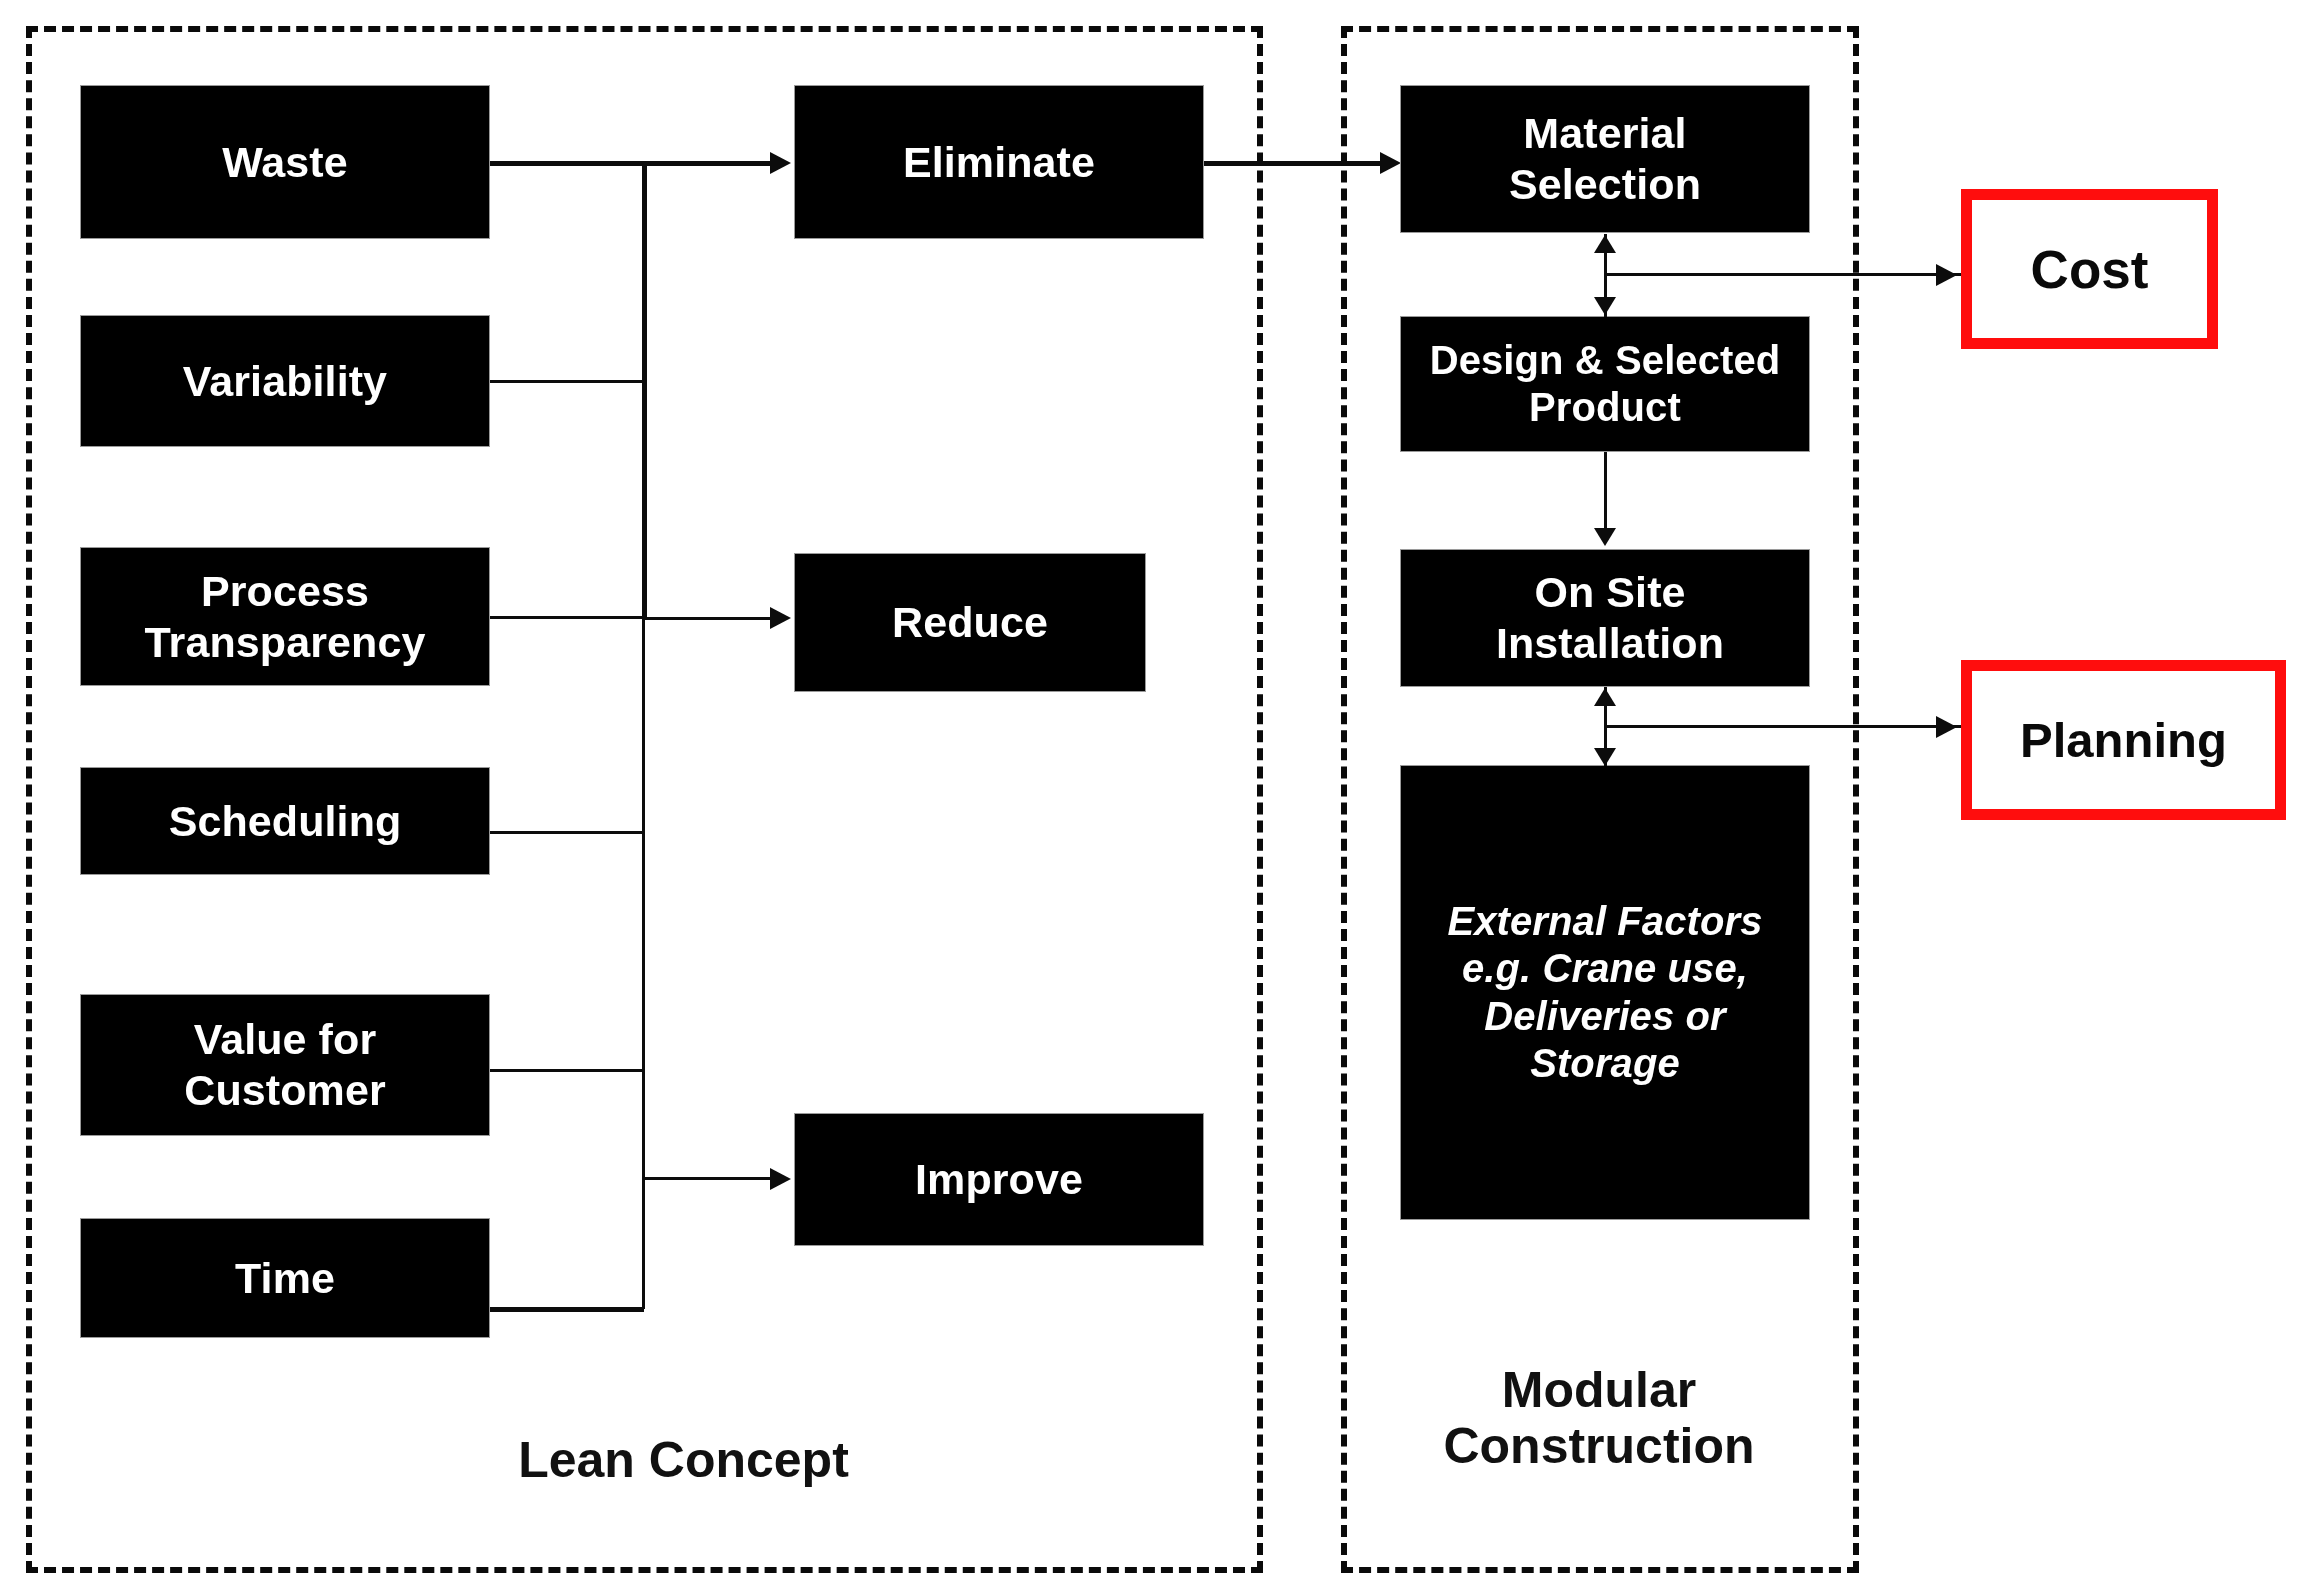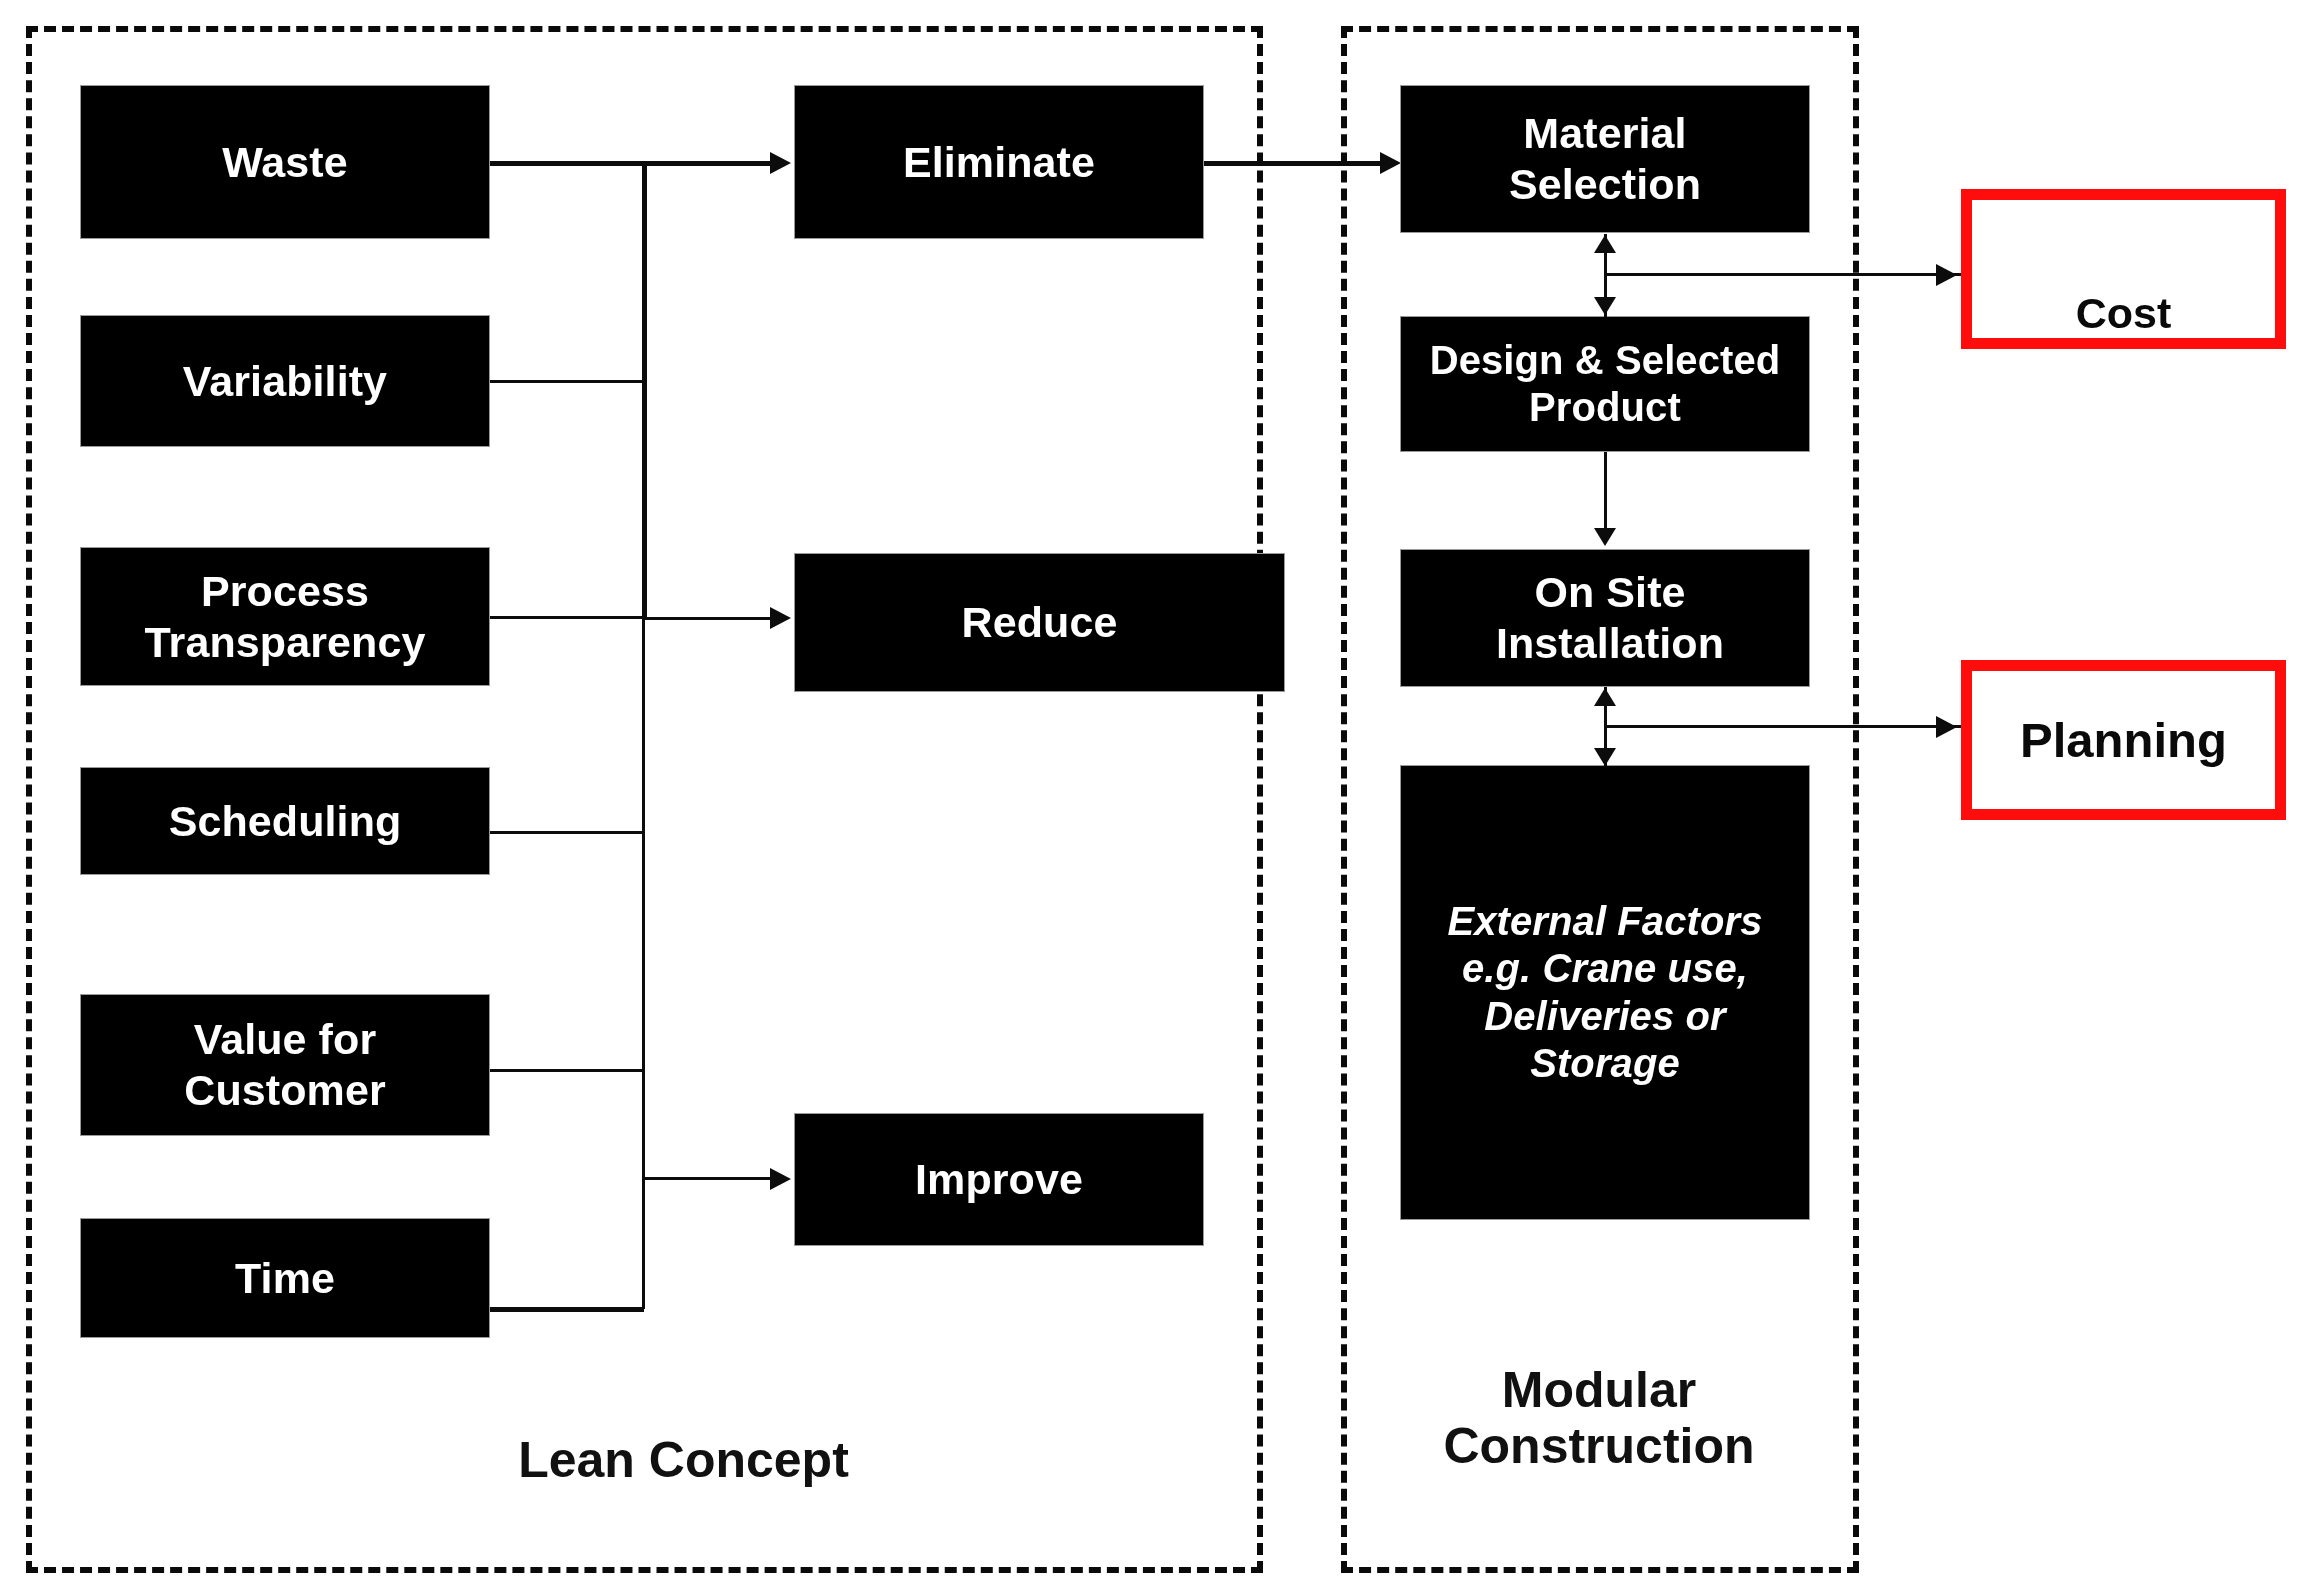--- a/index.html
+++ b/index.html
@@ -64,21 +64,21 @@
   </div>
 
   <div class="node" style="left:80px;top:1218px;width:410px;height:120px;font-size:43px;">
     <span>Time</span>
   </div>
 
   <div class="node" style="left:794px;top:85px;width:410px;height:154px;font-size:43px;">
     <span>Eliminate</span>
   </div>
 
-  <div class="node" style="left:794px;top:553px;width:491px;height:139px;font-size:43px;">
+  <div class="node" style="left:794px;top:553px;width:352px;height:139px;font-size:43px;">
     <span>Reduce</span>
   </div>
 
   <div class="node" style="left:794px;top:1113px;width:410px;height:133px;font-size:43px;">
     <span>Improve</span>
   </div>
 
   <div class="hline thick" style="left:490px;top:161px;width:154px;"></div>
 
   <div class="vline thick" style="left:642px;top:161px;height:221px;"></div>
@@ -144,21 +144,21 @@
   <div class="vline" style="left:1604px;top:452px;height:78px;"></div>
   <div class="arrow-d" style="left:1594px;top:528px;"></div>
 
   <div class="vline" style="left:1604px;top:687px;height:79px;"></div>
   <div class="arrow-u" style="left:1594px;top:688px;"></div>
   <div class="arrow-d" style="left:1594px;top:748px;"></div>
 
   <div class="hline" style="left:1604px;top:725px;width:368px;"></div>
   <div class="arrow-r" style="left:1936px;top:716px;"></div>
 
-  <div class="outcome" style="left:1961px;top:189px;width:325px;height:160px;font-size:43px;border:11.8px solid #FF0D0D;align-items:flex-end;">
+  <div class="outcome" style="left:1961px;top:189px;width:257px;height:160px;font-size:53px;border:11.8px solid #FF0D0D;">
     <span>Cost</span>
   </div>
 
   <div class="outcome" style="left:1961px;top:660px;width:325px;height:160px;font-size:49px;border:11.8px solid #FF0D0D;">
     <span>Planning</span>
   </div>
 
 </div>
 
 

